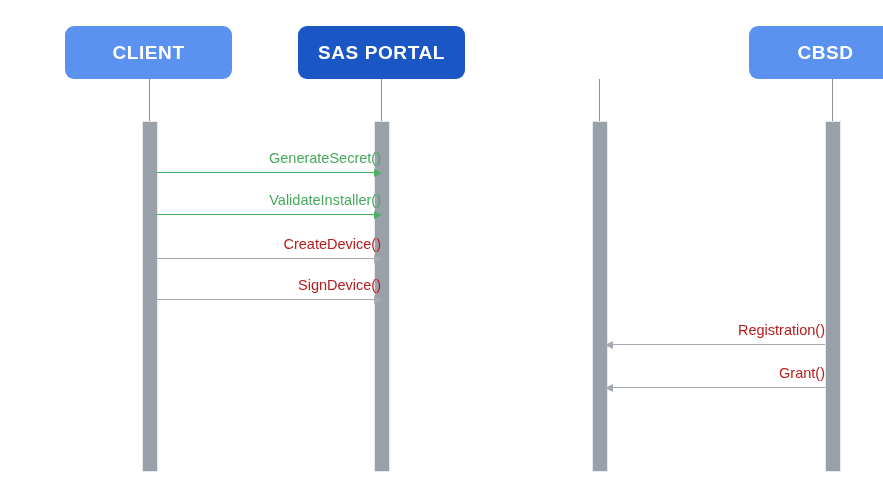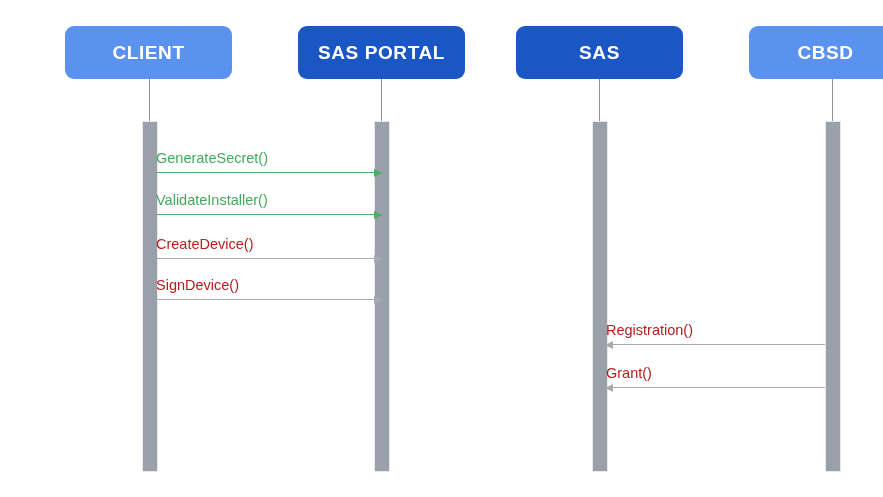--- a/index.html
+++ b/index.html
@@ -78,21 +78,21 @@
   .arrow-head.left {
     left: -1px;
     border-right: 8px solid #a6abb3;
   }
 
   .message-label {
     position: absolute;
     left: 0;
     width: 100%;
     bottom: 6px;
-    text-align: left;
+    text-align: right;
     font-size: 14.5px;
     white-space: nowrap;
     user-select: none;
   }
   .message-label.green { color: #45a85c; }
   .message-label.gray  { color: #b91c1c; }
 </style>
 </head>
 <body>
 
@@ -102,23 +102,20 @@
     <div class="participant-box" style="left: 19px; top: 26px; width: 167px; height: 53px; background: rgb(91, 146, 240);">
       <span>CLIENT</span>
     </div>
     <div class="lifeline-stem" style="left: 335px; top: 79px; height: 42px; background: rgb(139, 143, 150);"></div>
     <div class="activation-bar" style="left: 328px; top: 121px; height: 349px; background: rgb(154, 160, 169);"></div>
     <div class="participant-box" style="left: 252px; top: 26px; width: 167px; height: 53px; background: rgb(26, 86, 196);">
       <span>SAS PORTAL</span>
     </div>
     <div class="lifeline-stem" style="left: 553px; top: 79px; height: 42px; background: rgb(139, 143, 150);"></div>
     <div class="activation-bar" style="left: 546px; top: 121px; height: 349px; background: rgb(154, 160, 169);"></div>
-    <div class="participant-box" style="left: 470px; top: 26px; width: 167px; height: 53px; background: rgb(26, 86, 196);">
-      <span>SAS</span>
-    </div>
     <div class="lifeline-stem" style="left: 786px; top: 79px; height: 42px; background: rgb(139, 143, 150);"></div>
     <div class="activation-bar" style="left: 779px; top: 121px; height: 349px; background: rgb(154, 160, 169);"></div>
     <div class="participant-box" style="left: 703px; top: 26px; width: 153px; height: 53px; background: rgb(91, 146, 240);">
       <span>CBSD</span>
     </div>
     <div class="message" style="left: 110px; top: 172px; width: 225px;">
       <div class="message-line green"></div>
       <div class="arrow-head right green"></div>
       <div class="message-label green">GenerateSecret()</div>
     </div>

